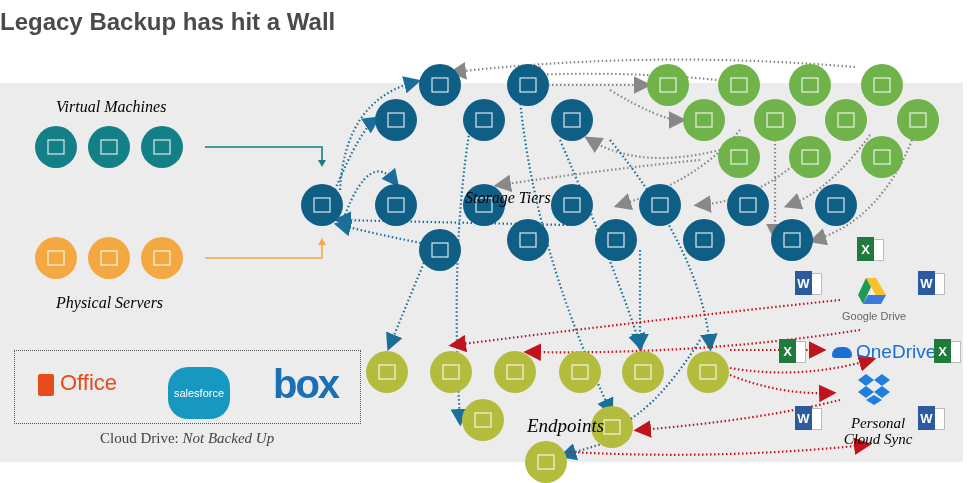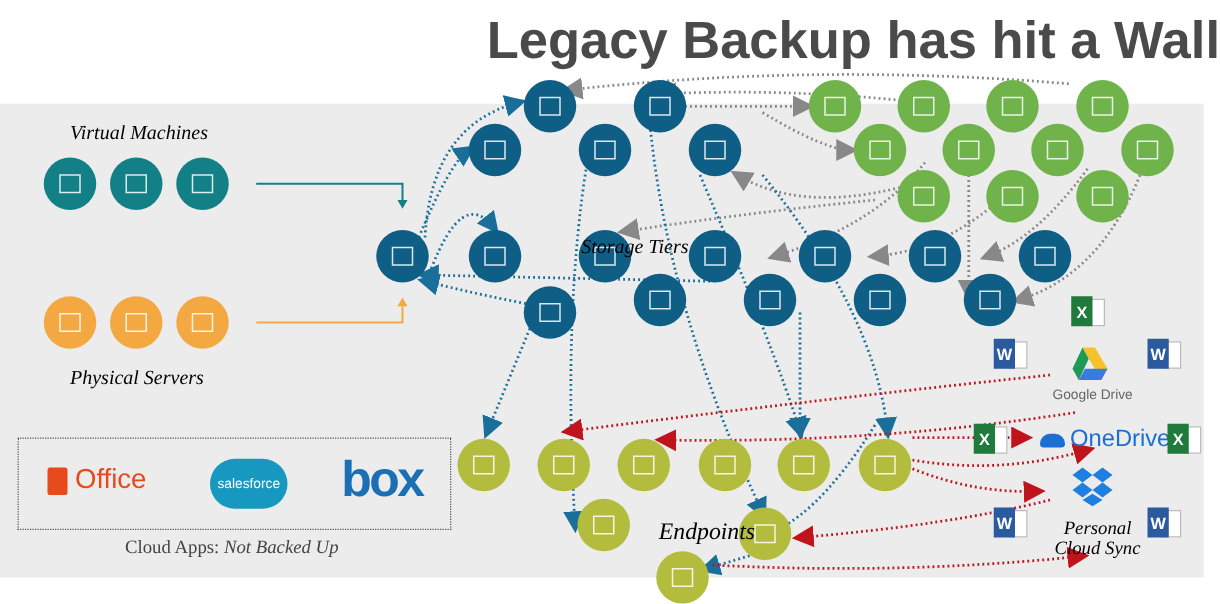--- a/index.html
+++ b/index.html
@@ -1,25 +1,25 @@
 <!DOCTYPE html>
 <html><head>
 <meta charset="utf-8">
 <style>
   html,body{margin:0;padding:0;background:#fff;}
   body{width:976px;height:483px;position:relative;overflow:hidden;font-family:"Liberation Sans",sans-serif;}
-  .title{position:absolute;left:0;right:0;top:8px;text-align:right;font-size:42px;font-weight:bold;color:#4a4a4a;}
+  .title{position:absolute;left:0;right:0;top:8px;text-align:left;font-size:24px;font-weight:bold;color:#4a4a4a;}
   .panel{position:absolute;left:0;top:83px;width:963px;height:379px;background:#ececec;}
   .lbl{position:absolute;font-family:"Liberation Serif",serif;font-style:italic;color:#000000;font-size:16px;}
   svg{position:absolute;left:0;top:0;}
   .box{position:absolute;left:14px;top:350px;width:345px;height:72px;border:1.5px dotted #555;}
   .office{position:absolute;left:38px;top:370px;display:flex;align-items:flex-end;gap:6px;}
   .office-mark{width:16px;height:22px;background:#e74a1b;border-radius:2px;}
   .office-text{color:#e74a1b;font-size:22px;}
-  .sf{position:absolute;left:168px;top:367px;width:62px;height:40px;background:#1798c1;border-radius:20px;color:#fff;font-size:11px;display:flex;align-items:center;justify-content:center;}
+  .sf{position:absolute;left:168px;top:367px;width:62px;height:52px;background:#1798c1;border-radius:20px;color:#fff;font-size:11px;display:flex;align-items:center;justify-content:center;}
   .box-logo{position:absolute;left:273px;top:362px;color:#1a6fb5;font-size:40px;font-weight:bold;letter-spacing:-2px;}
   .cloudcap{position:absolute;left:100px;top:430px;font-family:"Liberation Serif",serif;font-size:15px;color:#444;}
   .cloudcap i{font-style:italic;}
   .svc{position:absolute;font-size:11px;color:#666;}
   .od{position:absolute;left:832px;top:341px;display:flex;align-items:center;gap:4px;color:#1a6fd5;font-size:19px;}
   .od-cloud{width:20px;height:11px;background:#1a6fd5;border-radius:8px 8px 3px 3px;}
   .doc{position:absolute;width:26px;height:30px;}
   .doc .l{position:absolute;left:0;top:3px;width:17px;height:24px;color:#fff;font-weight:bold;font-size:13px;display:flex;align-items:center;justify-content:center;}
   .doc .p{position:absolute;left:12px;top:5px;width:13px;height:20px;background:#fff;border:1px solid #bbb;}
   .doc.w .l{background:#2b5a9f;}
@@ -176,21 +176,21 @@
 <div class="lbl" style="left:527px;top:415px;font-size:19px;">Endpoints</div>
 <div class="lbl" style="left:843px;top:415px;width:70px;text-align:center;line-height:16px;font-size:15px;">Personal Cloud Sync</div>
 
 <div class="box"></div>
 <div class="office">
   <div class="office-mark"></div>
   <span class="office-text">Office</span>
 </div>
 <div class="sf">salesforce</div>
 <div class="box-logo">box</div>
-<div class="cloudcap"><span>Cloud Apps: </span><i>Not Backed Up</i></div>
+<div class="cloudcap"><span>Cloud Drive: </span><i>Not Backed Up</i></div>
 
 <svg width="976" height="483">
   <g transform="translate(858,278)">
     <path d="M8,0 L18,0 L28,17 L23,26z" fill="#f7c12b"></path>
     <path d="M8,0 L0,17 L5,26 L13,9z" fill="#1e9a55"></path>
     <path d="M5,26 L23,26 L28,17 L10,17z" fill="#3b7ae0"></path>
   </g>
   <g fill="#1f7fe0" transform="translate(858,374)">
     <path d="M0,6 L8,0 L16,6 L8,12z"></path>
       <path d="M16,6 L24,0 L32,6 L24,12z"></path>

